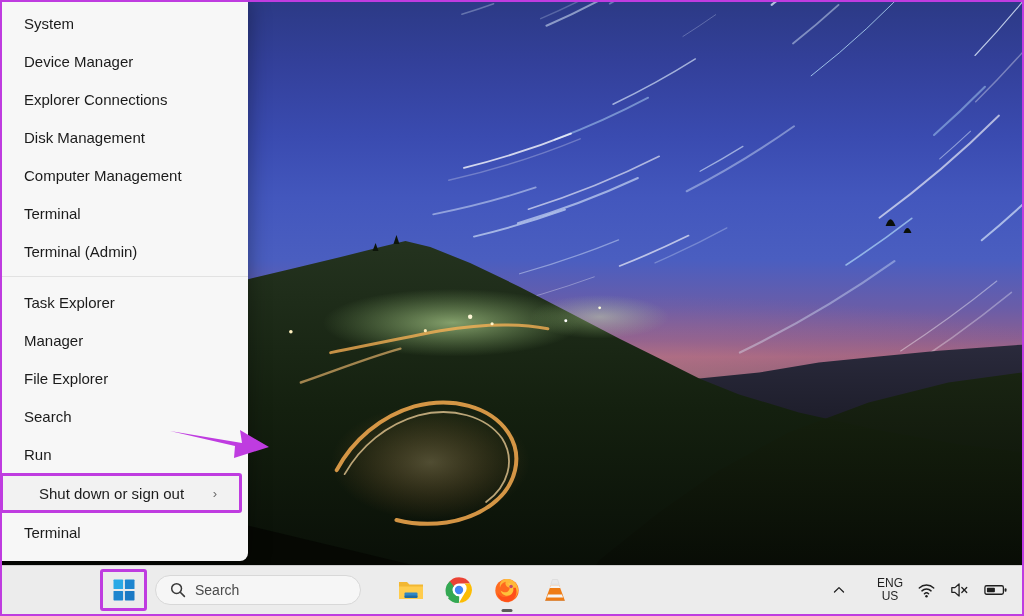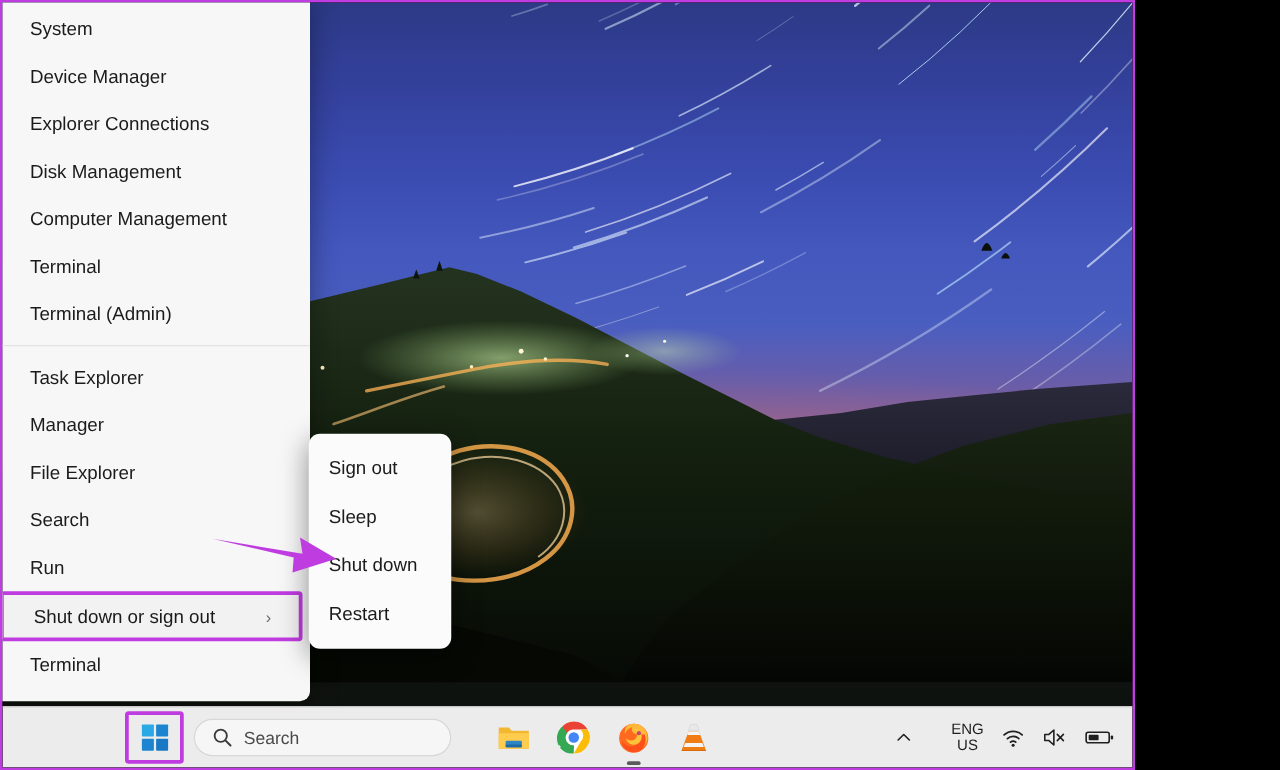--- a/index.html
+++ b/index.html
@@ -4,21 +4,21 @@
 <style>
   * { box-sizing: border-box; margin: 0; padding: 0; }
   html, body {
     width: 1024px; height: 616px;
     overflow: hidden;
     font-family: "Liberation Sans", sans-serif;
     background: #000;
   }
   #screen {
     position: relative;
-    width: 908px; height: 616px;
+    width: 1024px; height: 616px;
     overflow: hidden;
     border: 2px solid #bf3ce0;
     text-align: center;
   }
 
   
   #wallpaper {
     position: absolute; inset: 0;
     overflow: hidden;
     background:
@@ -73,21 +73,21 @@
     height: 1px; background: #e2e2e2;
     margin: 6px 0 6px 0;
   }
   .menu-chevron {
     position: absolute; right: 22px;
     font-size: 13px; color: #6b6b6b;
   }
   
   #menu-item-shutdown-signout {
     margin: 0 6px 0 6px;
-    padding-left: 24px;
+    padding-left: 36px;
     border: 3px solid #bf3ce0;
     border-radius: 3px;
     background: #f2f2f2;
     height: 40px;
   }
 
   
   #submenu {
     position: absolute;
     left: 245px; top: 345px;
@@ -705,34 +705,20 @@
     <div class="menu-item" id="menu-item-shutdown-signout">
       <span>Shut down or sign out</span>
       <span class="menu-chevron">›</span>
     </div>
 
     <div class="menu-item">
       <span>Terminal</span>
     </div>
   </div>
 
-  <div id="submenu">
-    <div class="submenu-item">
-      <span>Sign out</span>
-    </div>
-    <div class="submenu-item">
-      <span>Sleep</span>
-    </div>
-    <div class="submenu-item">
-      <span>Shut down</span>
-    </div>
-    <div class="submenu-item">
-      <span>Restart</span>
-    </div>
-  </div>
 
   <svg id="arrow-annotation" viewBox="0 0 104 46">
     <path d="M2,13 L74,25 L72,12 L101,29 L66,40 L67,28 Z" fill="#bf3ce0"></path>
   </svg>
 
   <div id="taskbar">
 
     <div id="taskbar-left">
 
       <div id="start-button">

